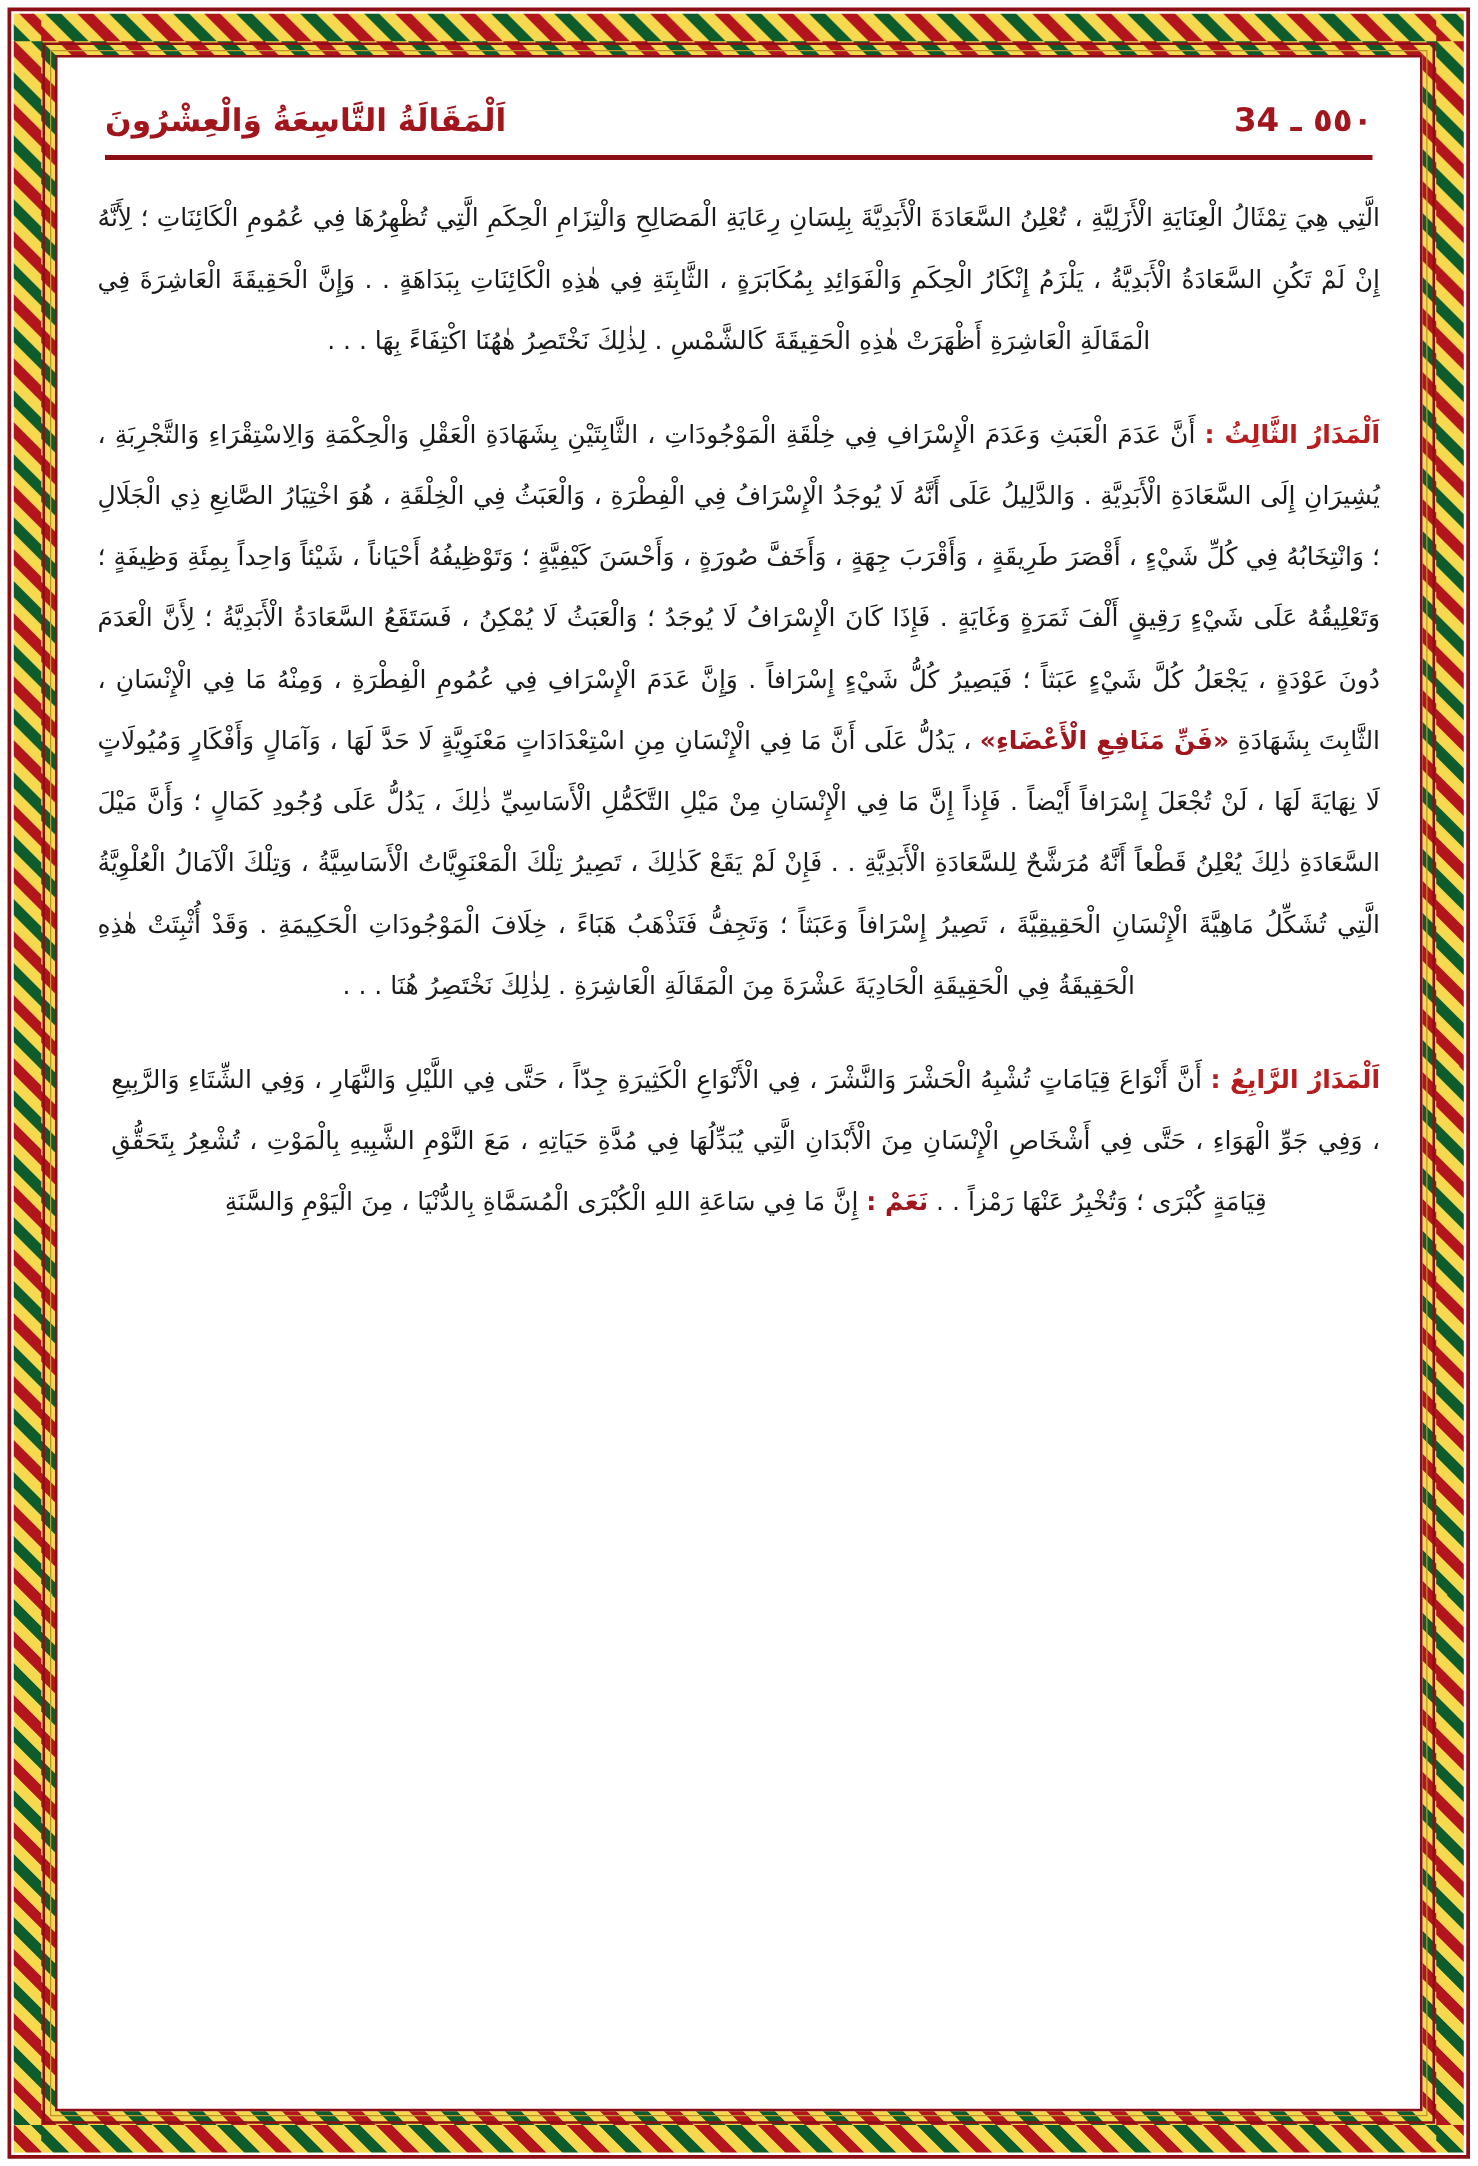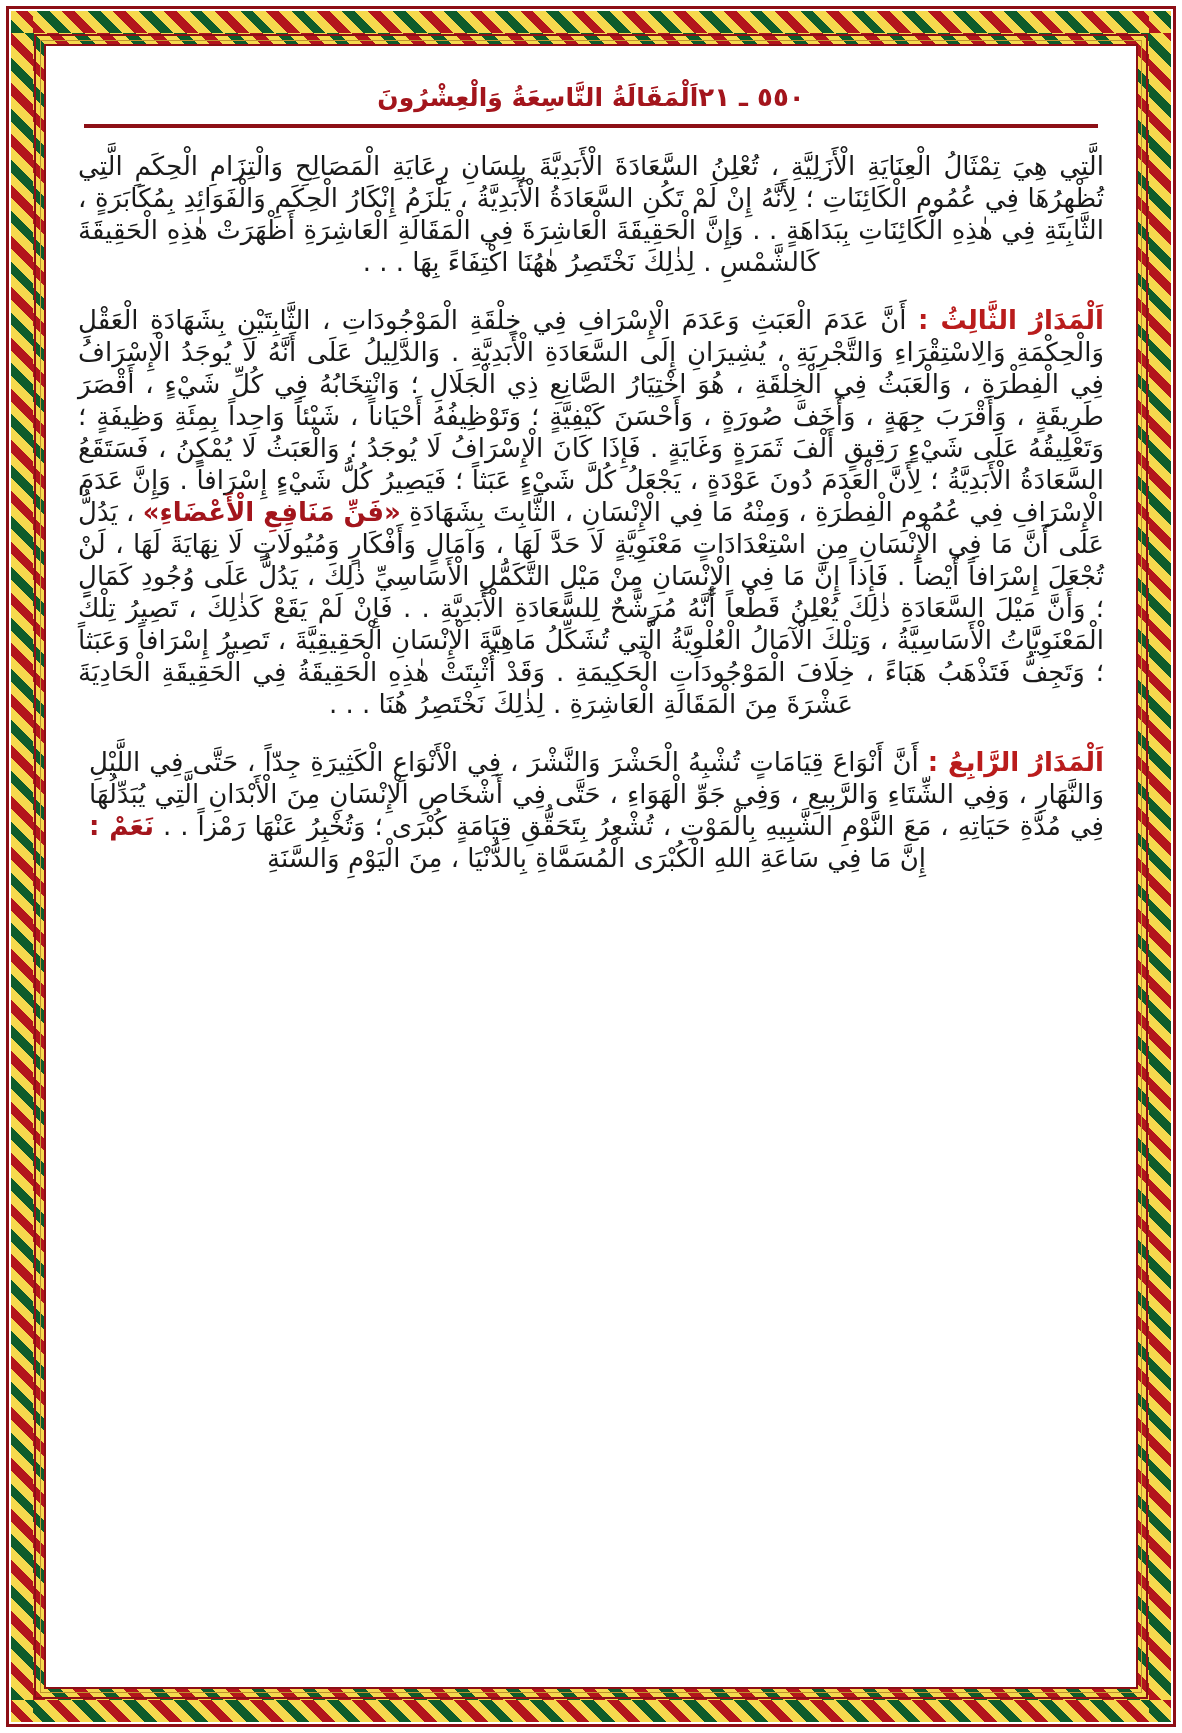--- a/index.html
+++ b/index.html
@@ -63,21 +63,21 @@
     position: absolute;
     inset: 48px 52px 48px 52px;
     box-sizing: border-box;
     padding: 28px 18px 10px 18px;
     overflow: hidden;
   }
 
   .header-row {
     display: flex;
     flex-direction: row-reverse;
-    justify-content: center;
+    justify-content: space-between;
     align-items: baseline;
     padding: 6px 14px 2px 14px;
   }
   .page-number {
     color: #a3151c;
     font-size: 26px;
     font-weight: bold;
     letter-spacing: 1px;
     direction: rtl;
     white-space: nowrap;
@@ -92,22 +92,22 @@
     margin: 10px 14px 22px 14px;
     height: 4px;
     background: #8d0f16;
   }
 
   .body-text {
     direction: rtl;
     text-align: justify;
     text-align-last: center;
     color: #1a1a1a;
-    font-size: 26px;
-    line-height: 32px;
+    font-size: 20px;
+    line-height: 49px;
     padding: 0 8px;
   }
   .para {
     margin: 0 0 26px 0;
     text-align: justify;
   }
   .para:last-child { margin-bottom: 0; margin-left: 11px; }
   .para.tail { text-align-last: center; }
 
   .lead {
@@ -128,21 +128,21 @@
   <div class="border-band">
     <div class="border-band-inner"></div>
   </div>
   <div class="border-thin"></div>
   <div class="border-thin2"></div>
 
   <div class="content">
 
     <div class="header-row">
       <div class="header-title">اَلْمَقَالَةُ التَّاسِعَةُ وَالْعِشْرُونَ</div>
-      <div class="page-number">٥٥٠ ـ ٢١</div>
+      <div class="page-number">٥٥٠ ـ 34</div>
     </div>
 
     <div class="header-rule"></div>
 
     <div class="body-text">
 
       <p class="para tail">
         <span>الَّتِي هِيَ تِمْثَالُ الْعِنَايَةِ الْأَزَلِيَّةِ ، تُعْلِنُ السَّعَادَةَ الْأَبَدِيَّةَ بِلِسَانِ رِعَايَةِ الْمَصَالِحِ وَالْتِزَامِ الْحِكَمِ الَّتِي تُظْهِرُهَا فِي عُمُومِ الْكَائِنَاتِ ؛ لِأَنَّهُ إِنْ لَمْ تَكُنِ السَّعَادَةُ الْأَبَدِيَّةُ ، يَلْزَمُ إِنْكَارُ الْحِكَمِ وَالْفَوَائِدِ بِمُكَابَرَةٍ ، الثَّابِتَةِ فِي هٰذِهِ الْكَائِنَاتِ بِبَدَاهَةٍ . . وَإِنَّ الْحَقِيقَةَ الْعَاشِرَةَ فِي الْمَقَالَةِ الْعَاشِرَةِ أَظْهَرَتْ هٰذِهِ الْحَقِيقَةَ كَالشَّمْسِ . لِذٰلِكَ نَخْتَصِرُ هٰهُنَا اكْتِفَاءً بِهَا . . .</span>
       </p>
 

